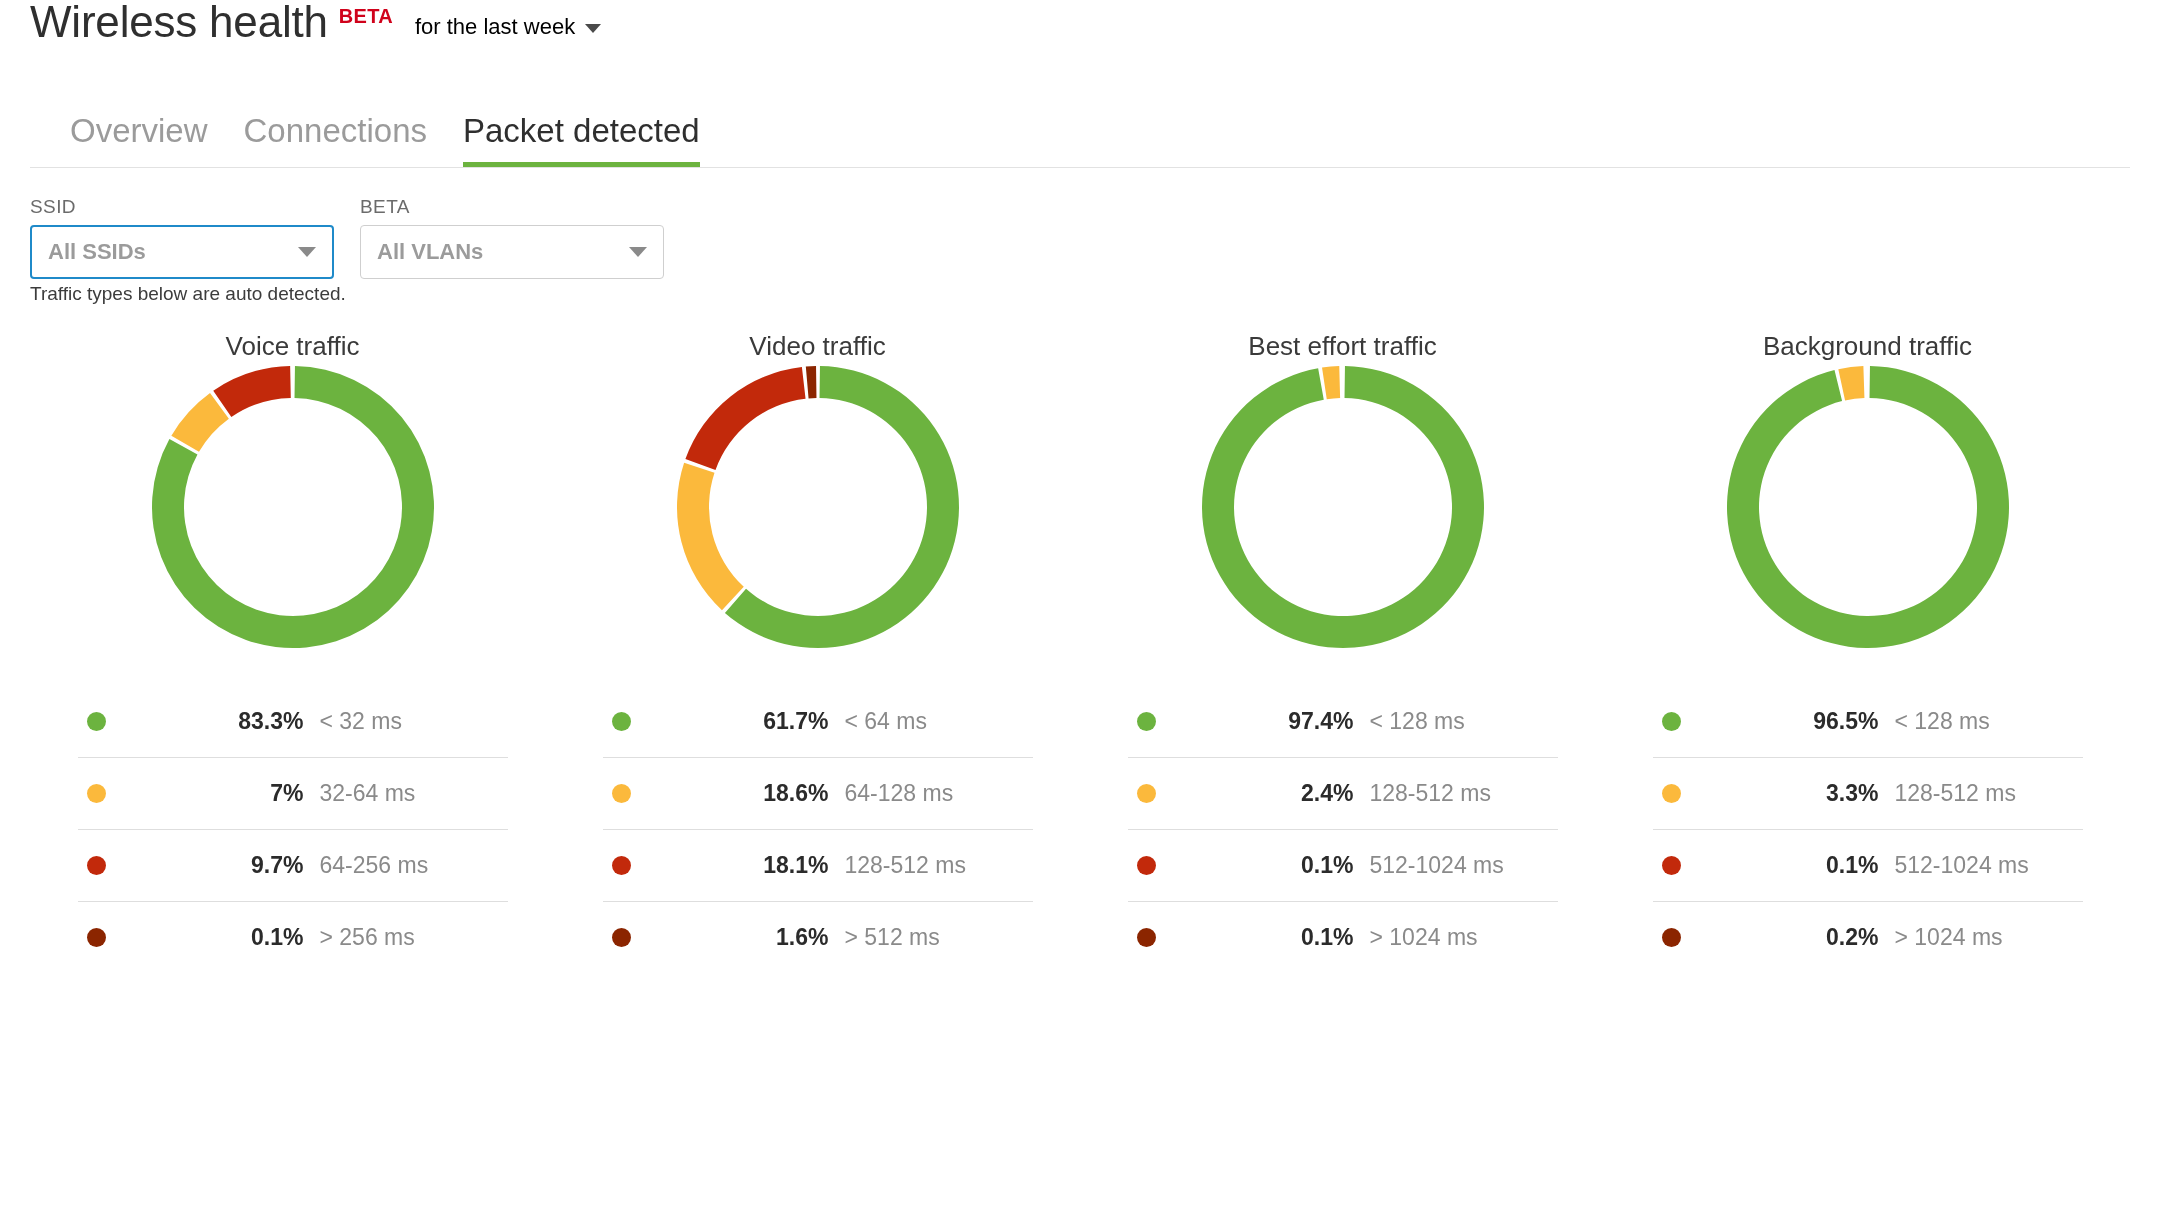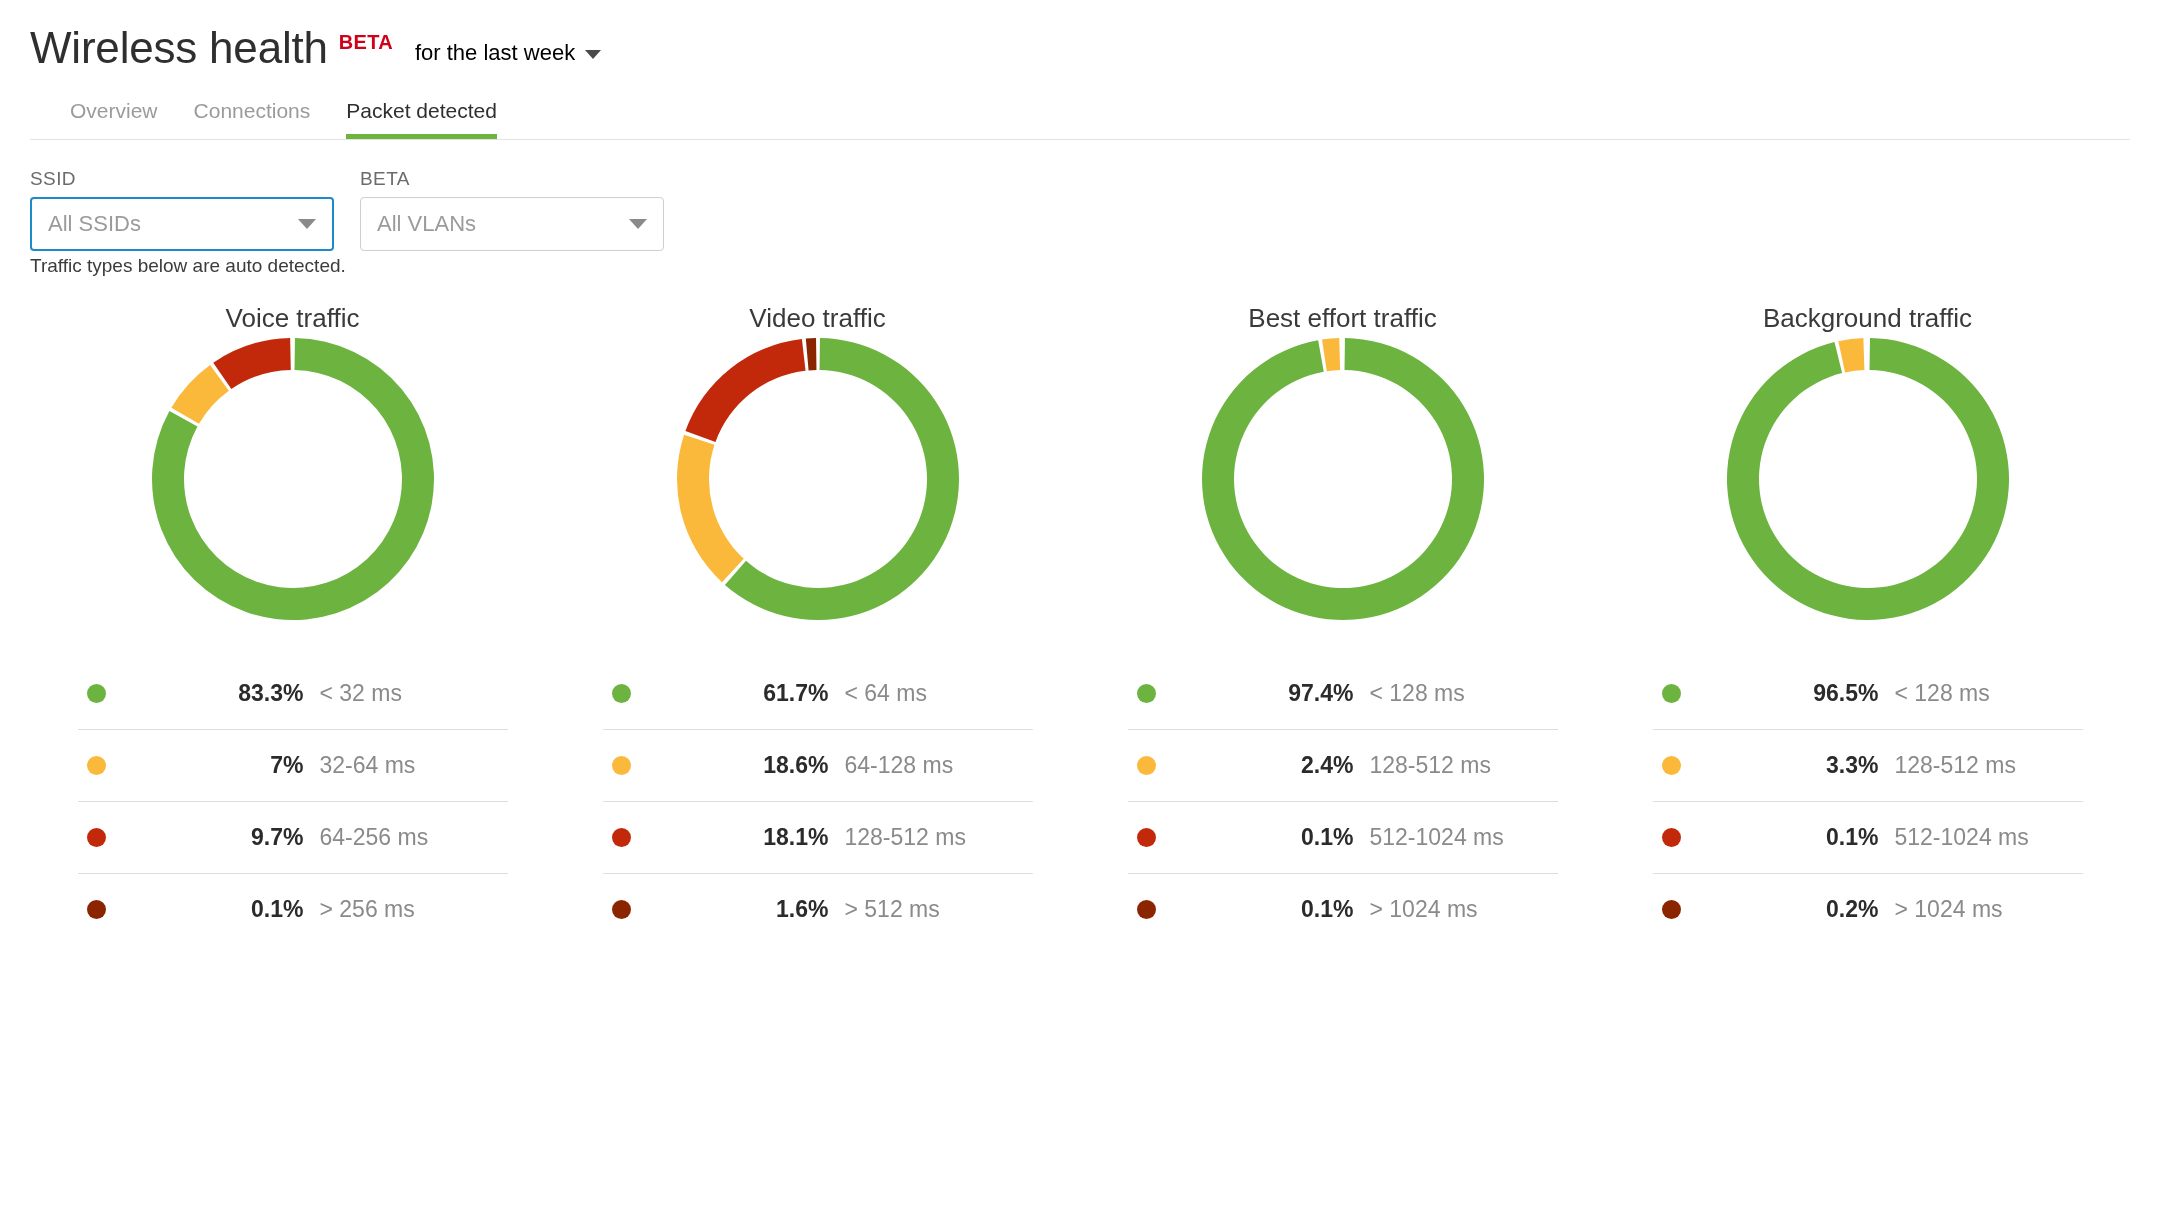--- a/index.html
+++ b/index.html
@@ -19,21 +19,20 @@
     width: 2160px;
     height: 1228px;
     box-sizing: border-box;
     padding: 0 30px;
   }
 
   
   .header-row {
     display: flex;
     align-items: baseline;
-    padding-top: 26px;
   }
   .page-title {
     font-size: 44px;
     font-weight: 400;
     color: #2f2f2f;
     letter-spacing: -0.2px;
     line-height: 1;
   }
   .beta-badge {
     font-size: 20px;
@@ -69,27 +68,28 @@
 
   
   .tabs {
     display: flex;
     align-items: flex-end;
     margin-top: 28px;
     border-bottom: 1px solid #e2e2e2;
     padding-left: 40px;
   }
   .tab {
-    font-size: 21px;
+    font-size: 33px;
     color: #9b9b9b;
     padding: 0 0 11px 0;
     margin-right: 36px;
     cursor: pointer;
     border-bottom: 5px solid transparent;
     line-height: 1.2;
+    margin-top: 39px;
   }
   .tab.active {
     color: #2f2f2f;
     border-bottom-color: #6cb33f;
   }
 
   
   .filters {
     display: flex;
     margin-top: 28px;
@@ -109,20 +109,21 @@
     height: 54px;
     box-sizing: border-box;
     border: 1px solid #cfcfcf;
     border-radius: 4px;
     display: flex;
     align-items: center;
     justify-content: space-between;
     padding: 0 16px 0 16px;
     background: #ffffff;
     cursor: pointer;
+    font-weight: bold;
   }
   .select-box.focused {
     border: 2px solid #1f8ac9;
   }
   .select-value {
     font-size: 22px;
     color: #9b9b9b;
   }
   .select-caret {
     width: 0;

